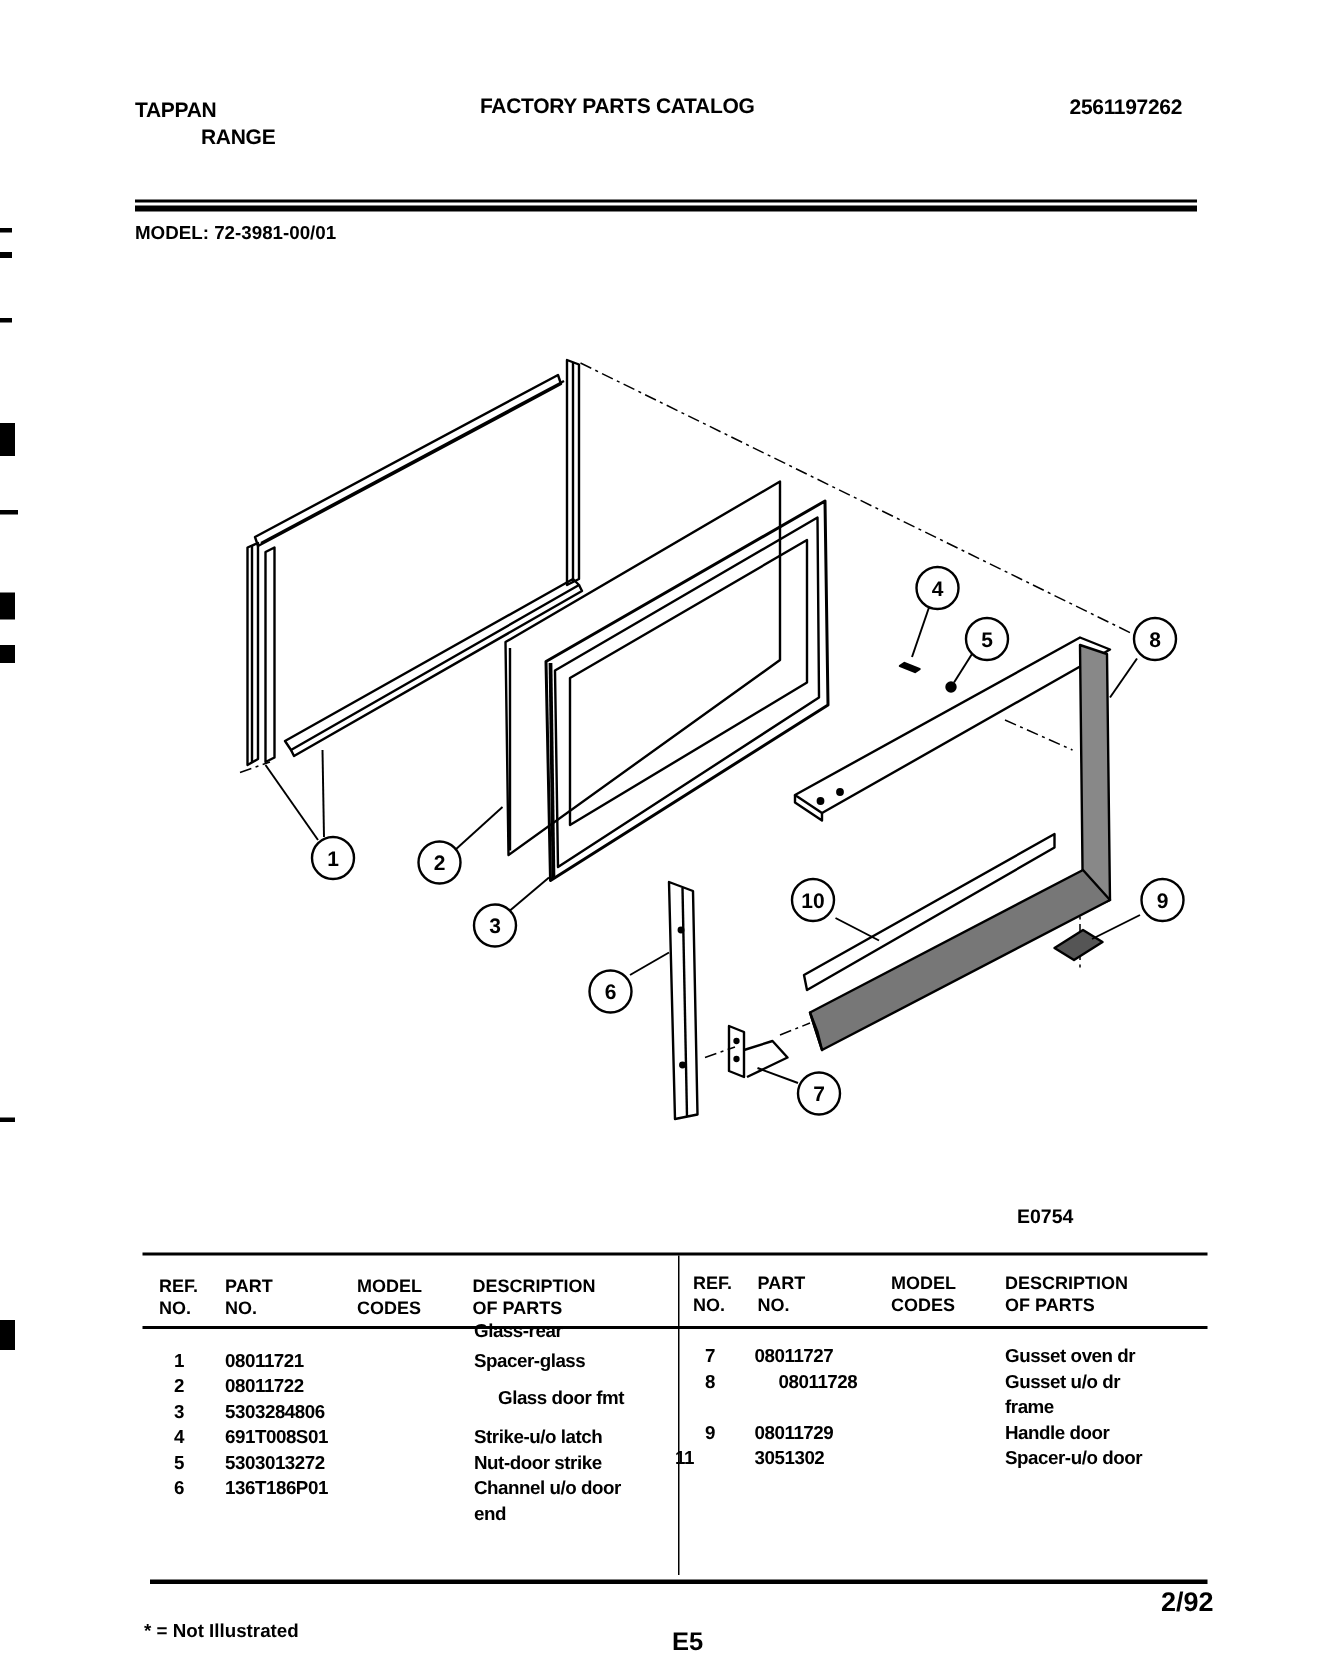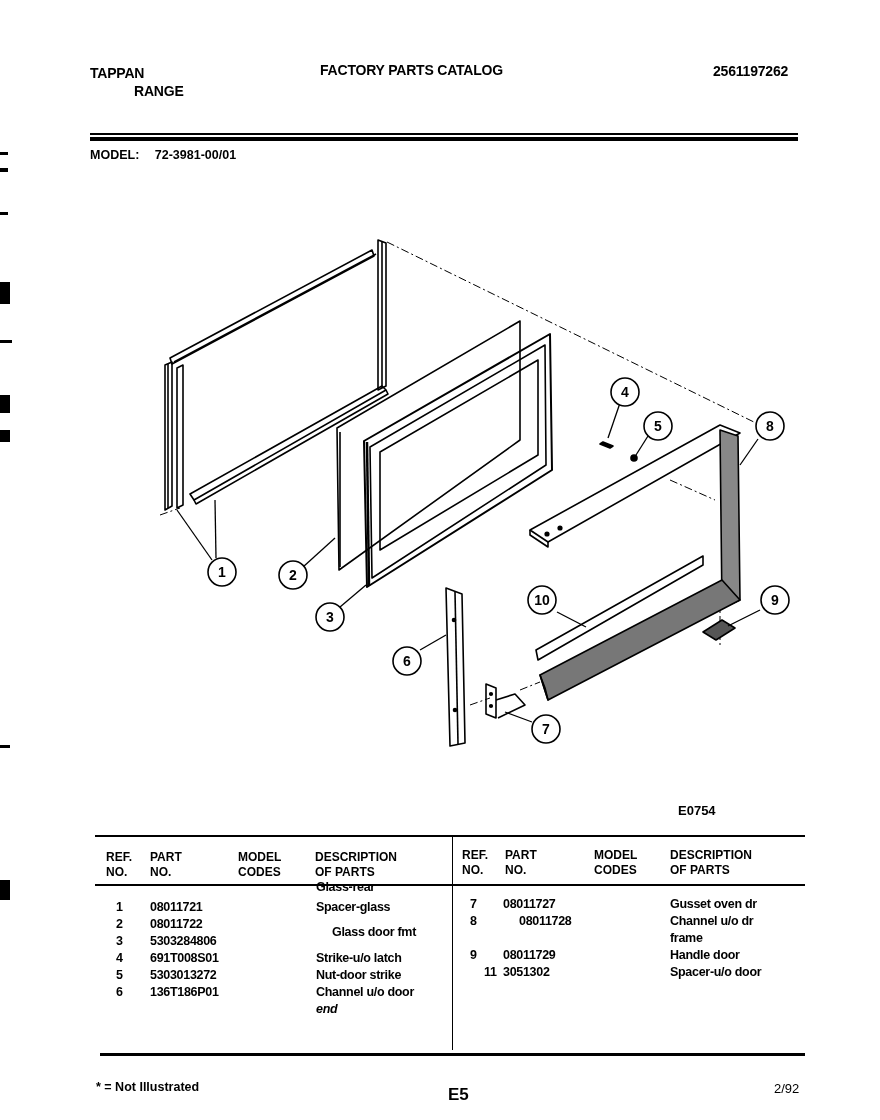--- a/index.html
+++ b/index.html
@@ -29,21 +29,21 @@
 <div class="abs hdr" style="left:90px;top:65px;">TAPPAN</div>
 <div class="abs hdr" style="left:90px;top:83px;margin-left:44px;">RANGE</div>
 <div class="abs hdr" style="left:320px;top:62px;">FACTORY PARTS CATALOG</div>
 <div class="abs hdr" style="left:713px;top:63px;">2561197262</div>
 
 <div class="rule-thick" style="left:90px;top:133px;width:708px;height:2px;"></div>
 <div class="rule-thick" style="left:90px;top:137px;width:708px;height:4px;"></div>
 
 <div class="abs" style="left:90px;top:148px;font-size:12.5px;font-weight:bold;">
   <span>MODEL:</span>
-  <span style="margin-left:12px;">72-3981-00/01</span>
+  <span style="margin-left:0;">72-3981-00/01</span>
 </div>
 
 <svg width="880" height="820" viewBox="0 0 880 820">
   <g fill="none" stroke="#000" stroke-width="1.6" stroke-linejoin="round">
 
     <g stroke-width="1" stroke-dasharray="8,3,2,3">
       <line x1="387" y1="242" x2="760" y2="425"></line>
       <line x1="160" y1="515" x2="180" y2="508"></line>
       <line x1="670" y1="480" x2="715" y2="500"></line>
       <line x1="720" y1="600" x2="720" y2="645"></line>
@@ -216,42 +216,42 @@
 </div>
 <div>
   <span class="cell" style="left:116px;top:967px;">5</span>
   <span class="cell" style="left:150px;top:967px;">5303013272</span>
   <span class="cell" style="left:316px;top:967px;">Nut-door strike</span>
 </div>
 <div>
   <span class="cell" style="left:116px;top:984px;">6</span>
   <span class="cell" style="left:150px;top:984px;">136T186P01</span>
   <span class="cell" style="left:316px;top:984px;">Channel u/o door</span>
-  <span class="cell" style="left:316px;top:1001px;font-style:italic;">end</span>
+  <span class="cell" style="left:316px;top:1001px;">end</span>
 </div>
 
 <div>
   <span class="cell" style="left:470px;top:896px;">7</span>
   <span class="cell" style="left:503px;top:896px;">08011727</span>
   <span class="cell" style="left:670px;top:896px;">Gusset oven dr</span>
 </div>
 <div>
   <span class="cell" style="left:470px;top:913px;">8</span>
   <span class="cell" style="left:503px;top:913px;margin-left:16px;">08011728</span>
-  <span class="cell" style="left:670px;top:913px;">Channel u/o dr</span>
+  <span class="cell" style="left:670px;top:913px;">Gusset u/o dr</span>
   <span class="cell" style="left:670px;top:930px;">frame</span>
 </div>
 <div>
   <span class="cell" style="left:470px;top:947px;">9</span>
   <span class="cell" style="left:503px;top:947px;">08011729</span>
   <span class="cell" style="left:670px;top:947px;">Handle door</span>
 </div>
 <div>
-  <span class="cell" style="left:484px;top:964px;text-align:center;">11</span>
+  <span class="cell" style="left:450px;top:964px;text-align:center;">11</span>
   <span class="cell" style="left:503px;top:964px;text-align:center;">3051302</span>
   <span class="cell" style="left:670px;top:964px;">Spacer-u/o door</span>
 </div>
 
 <div class="rule-thick" style="left:100px;top:1053px;width:705px;height:3px;"></div>
 
 <div class="abs" style="left:96px;top:1080px;font-size:12.5px;font-weight:bold;">* = Not Illustrated</div>
 <div class="abs" style="left:448px;top:1085px;font-size:17px;font-weight:bold;">E5</div>
-<div class="abs" style="left:774px;top:1081px;font-size:13px;font-weight:normal;">2/92</div>
+<div class="abs" style="left:774px;top:1058px;font-size:18px;font-weight:bold;">2/92</div>
 
 </body></html>

